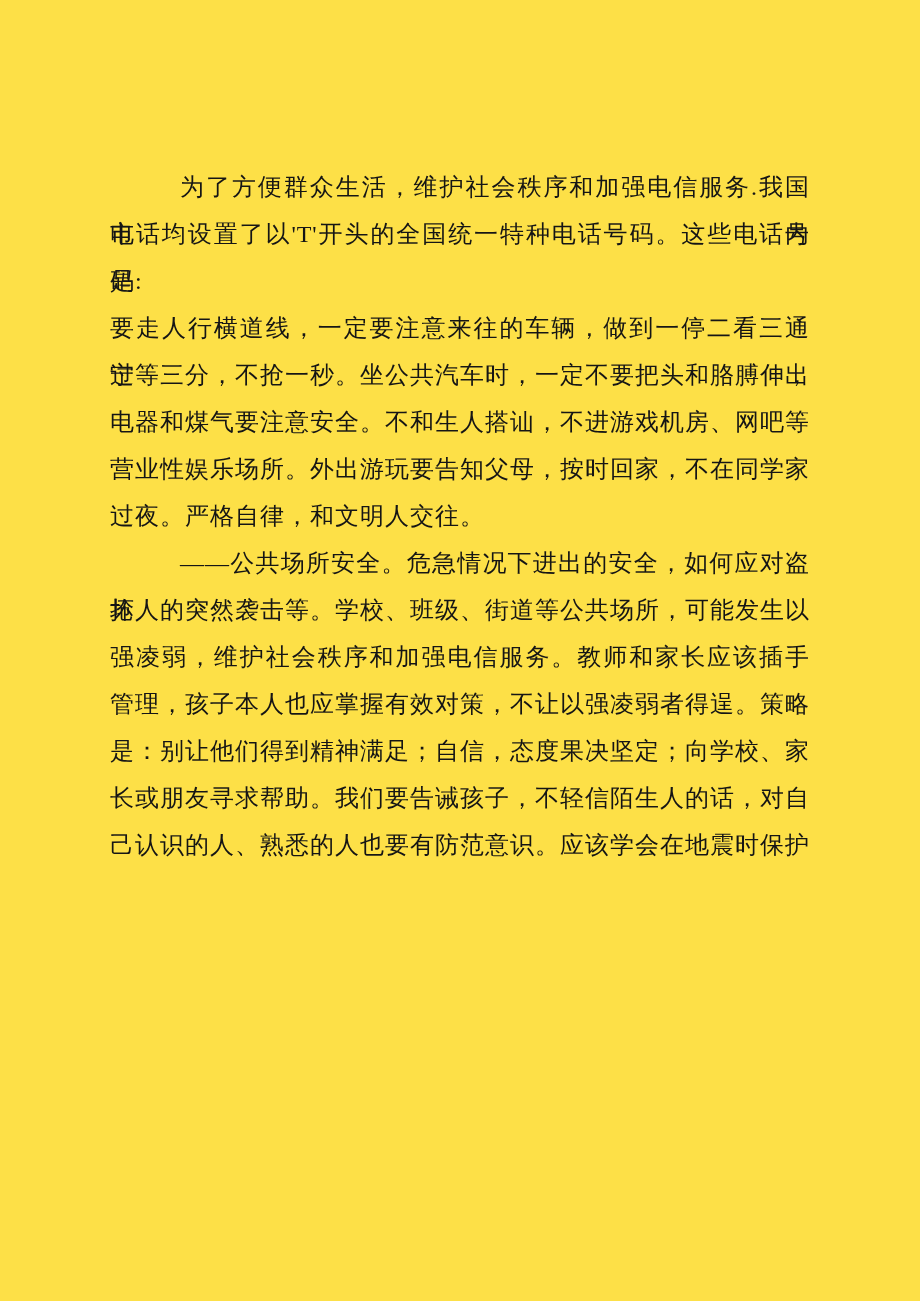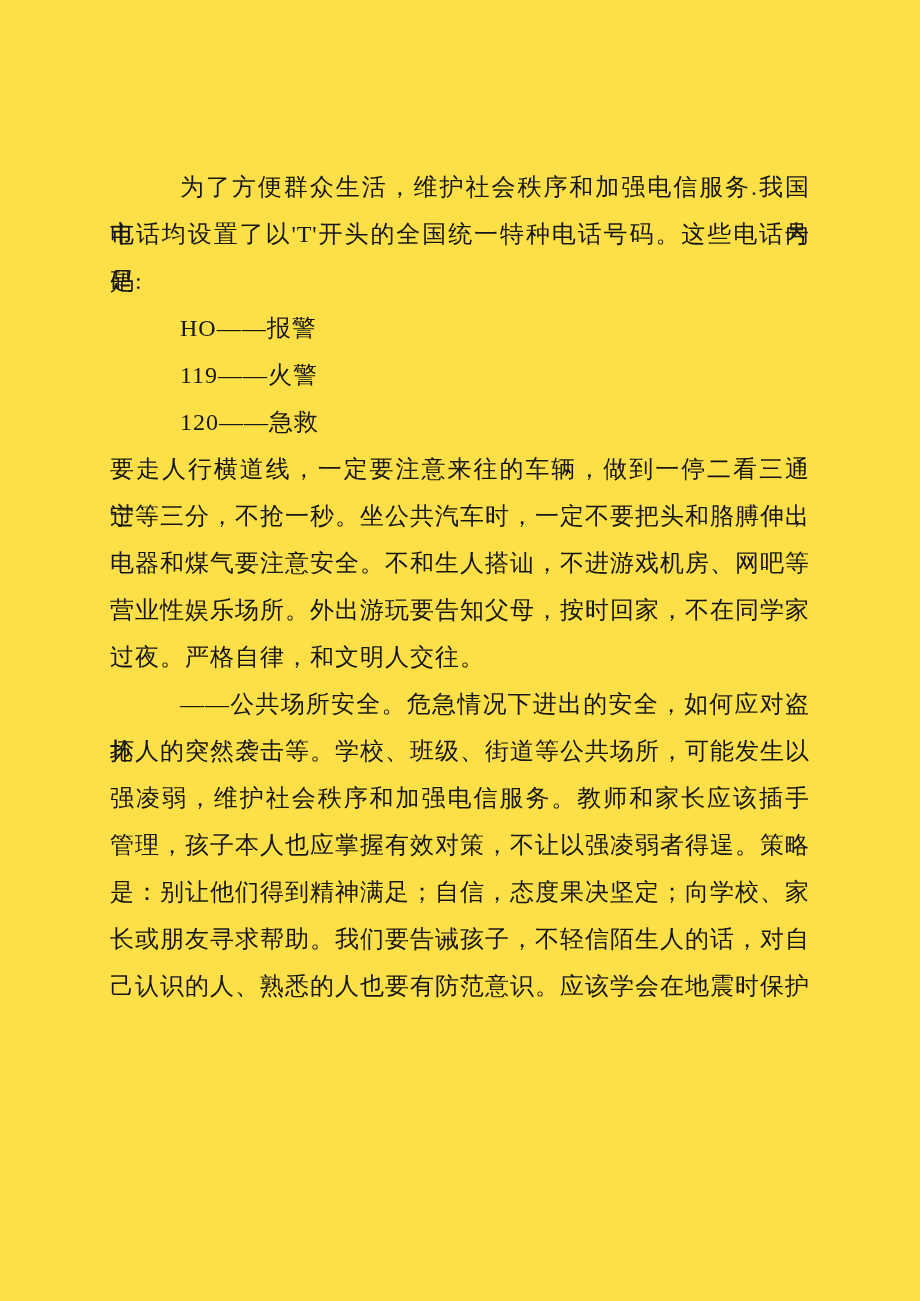--- a/index.html
+++ b/index.html
@@ -48,25 +48,20 @@
 
 <div class="page">
   <div class="textblock">
 
     <div>
       <div class="line j indent">为了方便群众生活，维护社会秩序和加强电信服务.我国市内</div>
       <div class="line j">电话均设置了以'T'开头的全国统一特种电话号码。这些电话号码</div>
       <div class="line l">是:</div>
     </div>
 
-    <div>
-      <div class="line l indent">HO——报警</div>
-      <div class="line l indent">119——火警</div>
-      <div class="line l indent">120——急救</div>
-    </div>
 
     <div>
       <div class="line j">要走人行横道线，一定要注意来往的车辆，做到一停二看三通过，</div>
       <div class="line j">宁等三分，不抢一秒。坐公共汽车时，一定不要把头和胳膊伸出</div>
       <div class="line j">电器和煤气要注意安全。不和生人搭讪，不进游戏机房、网吧等</div>
       <div class="line j">营业性娱乐场所。外出游玩要告知父母，按时回家，不在同学家</div>
       <div class="line l">过夜。严格自律，和文明人交往。</div>
     </div>
 
     <div>

